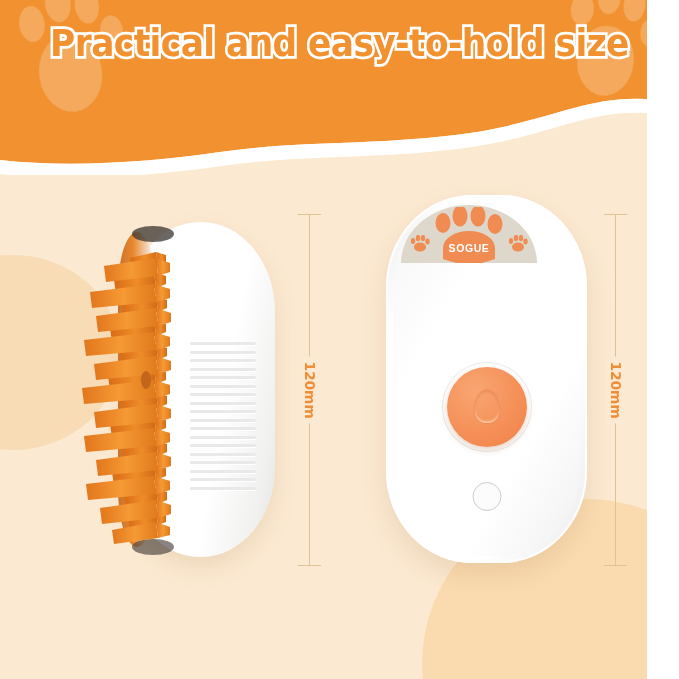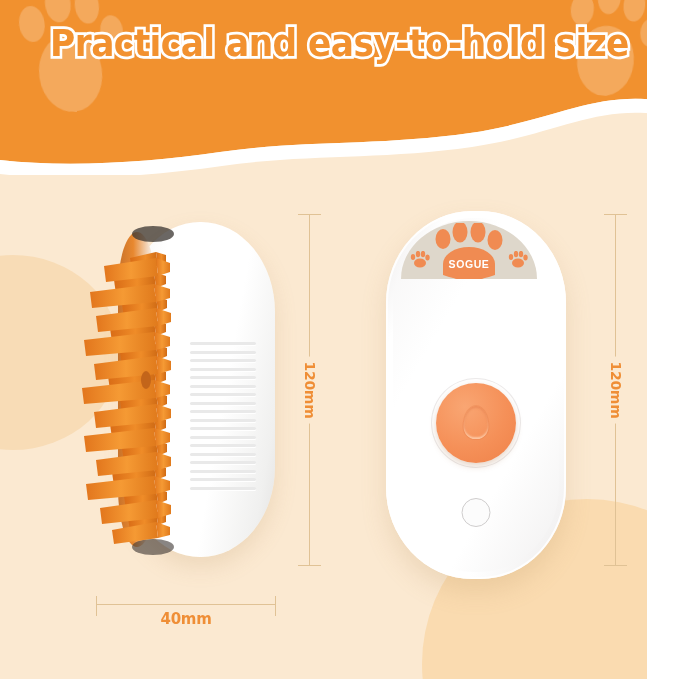--- a/index.html
+++ b/index.html
@@ -148,27 +148,28 @@
     left: 0;
     top: 0;
     width: 205px;
     height: 335px;
   }
 
   
   .device {
     position: absolute;
     left: 386px;
-    top: 211px;
+    top: 195px;
     width: 180px;
     height: 368px;
     border-radius: 86px / 92px;
     background: linear-gradient(115deg,#eceaea 0%,#ffffff 18%,#ffffff 72%,#f3f2f2 90%,#e6e4e4 100%);
     box-shadow: 0 12px 26px rgba(180,140,90,0.2),
                 inset 0 0 0 2px rgba(255,255,255,0.85);
+    padding-left: 21px;
   }
   .device-inner {
     position: absolute;
     inset: 7px;
     border-radius: 80px / 86px;
     background: linear-gradient(120deg,#f6f5f5 0%,#ffffff 30%,#ffffff 70%,#f1f0f0 100%);
   }
   .logo-panel {
     position: absolute;
     left: 15px;
@@ -496,22 +497,16 @@
       <div class="lbl">120mm</div>
     </div>
 
     <div class="dim-v" style="left:601px; top:214px; height:352px;">
       <div class="line"></div>
       <div class="cap top"></div>
       <div class="cap bot"></div>
       <div class="lbl">120mm</div>
     </div>
 
-    <div class="dim-h" style="left:96px; top:596px; width:180px;">
-      <div class="line"></div>
-      <div class="cap left"></div>
-      <div class="cap right"></div>
-      <div class="lbl">40mm</div>
-    </div>
 
 
   </div>
 </div>
 
 </body></html>

